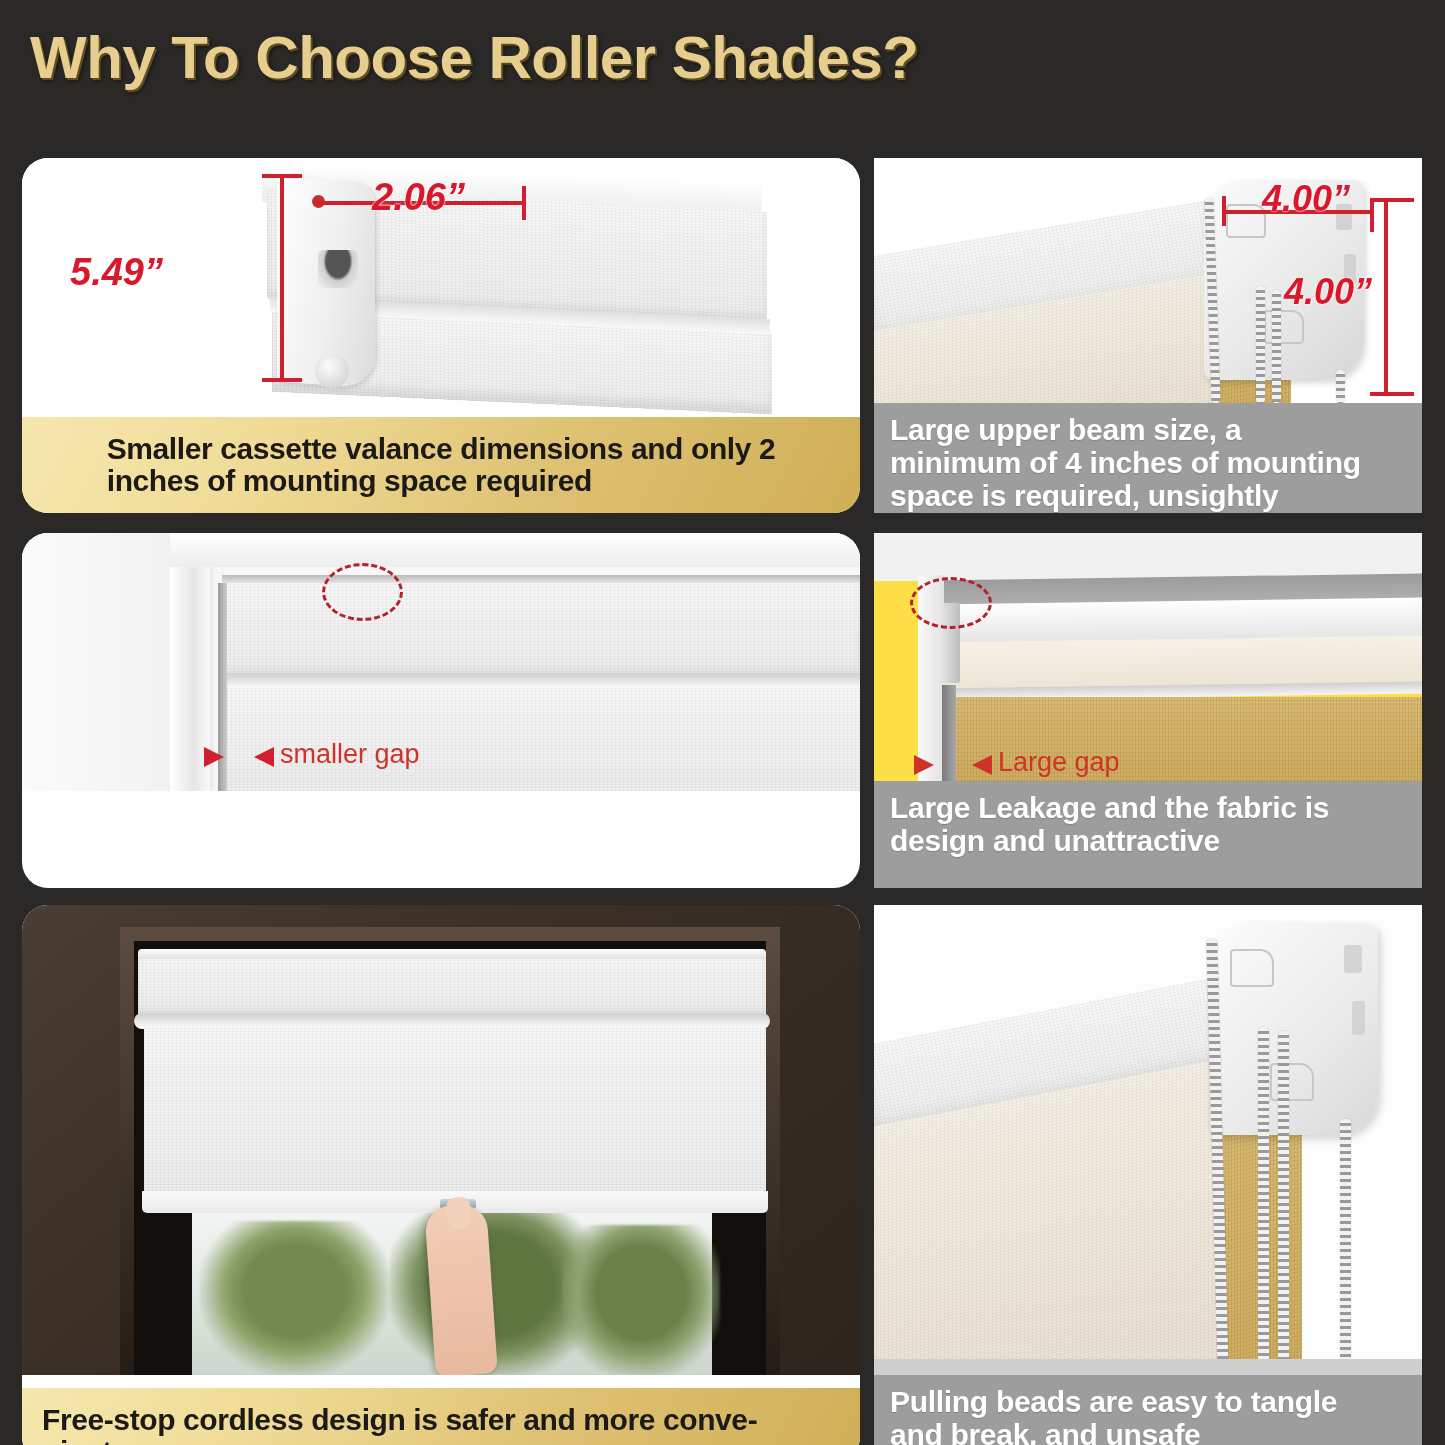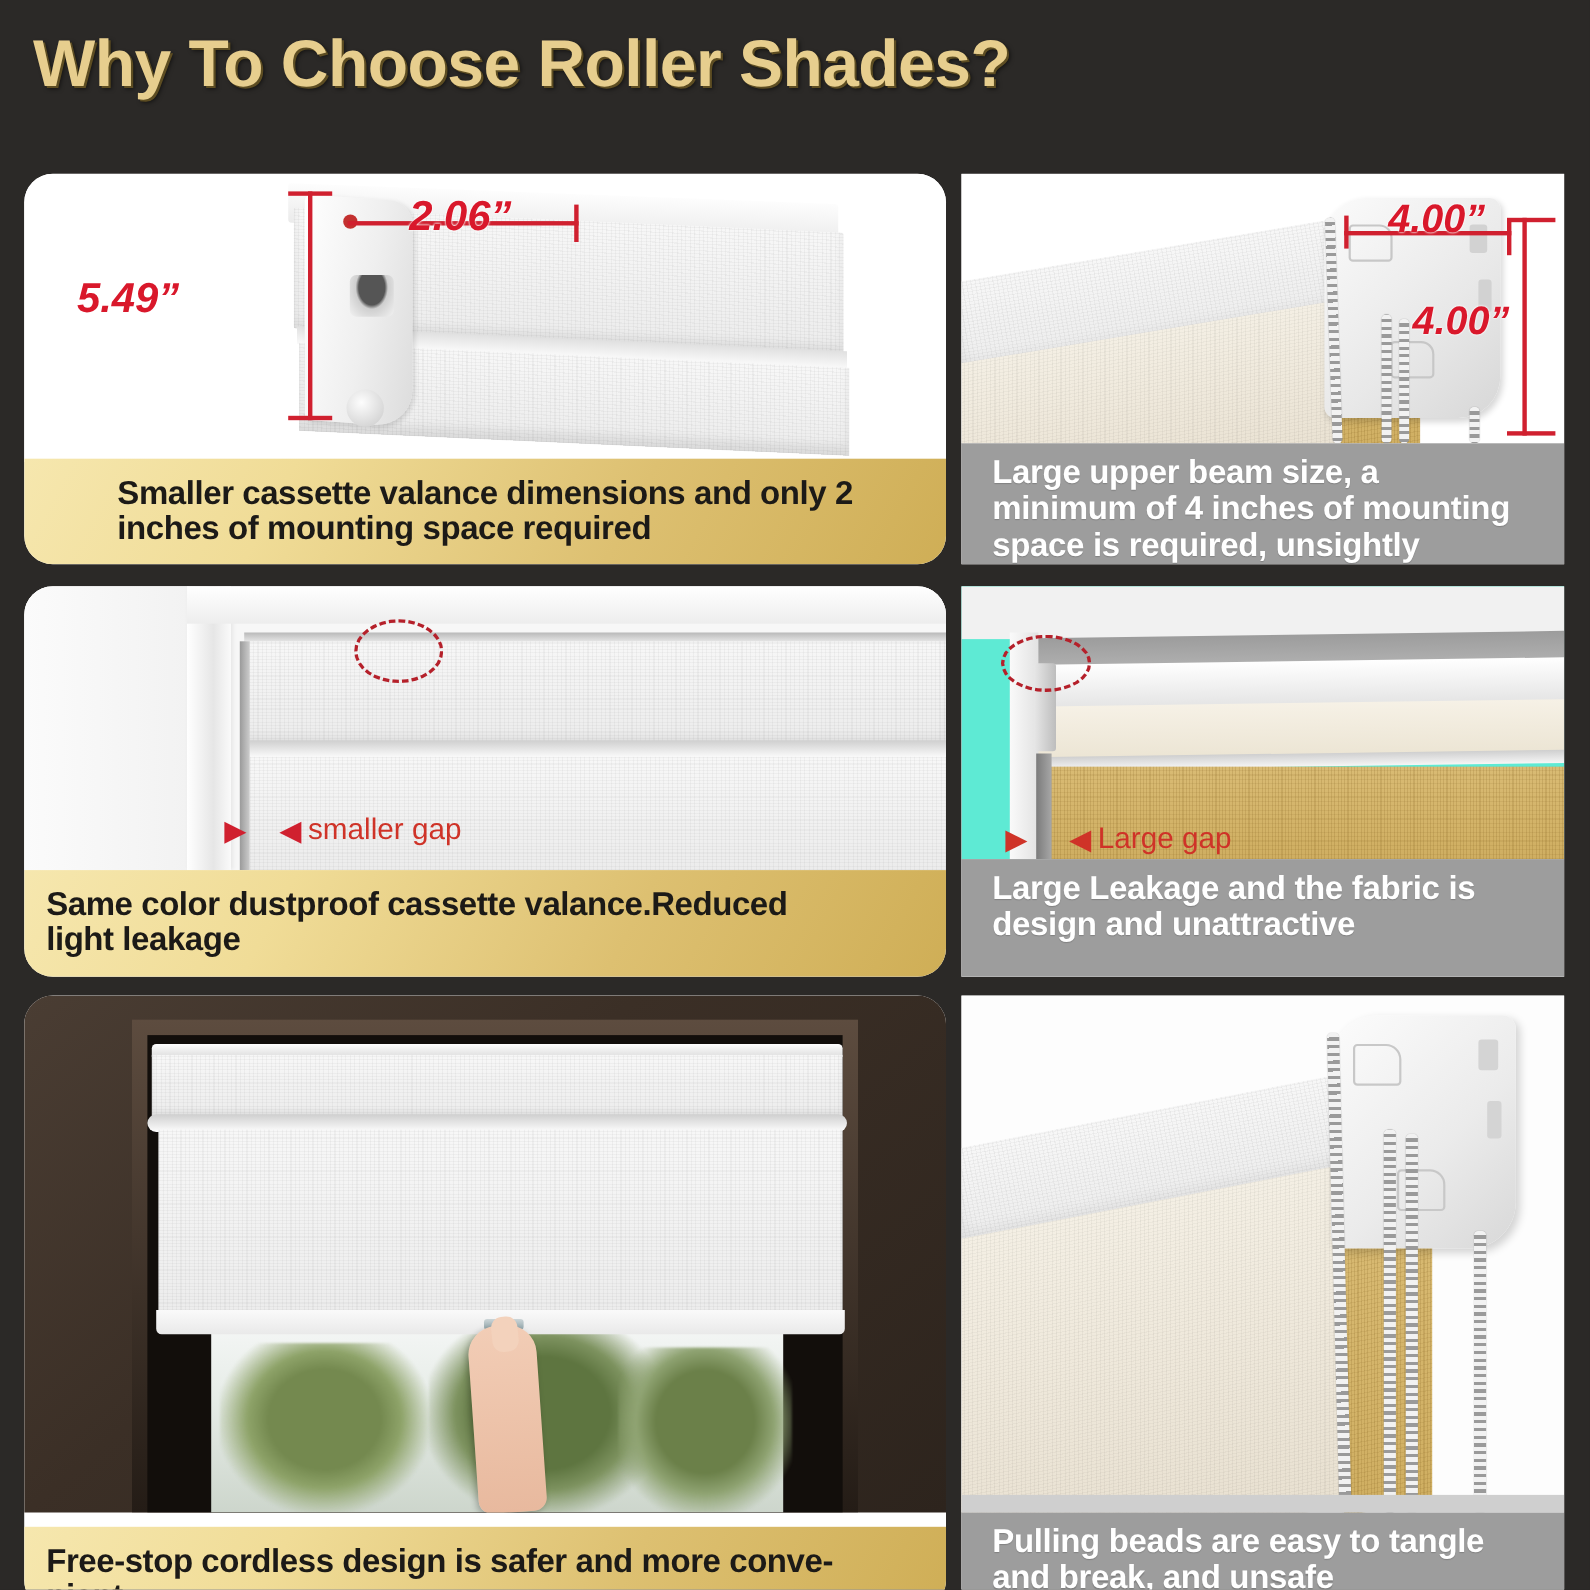--- a/index.html
+++ b/index.html
@@ -35,21 +35,21 @@
   }
   .cap-gold{
     background:linear-gradient(118deg,#f6e7ae 0%,#f0dc97 28%,#ddc071 65%,#cfae56 100%);
     padding:16px 20px 10px 20px;
     color:#1c1a17;
     font-weight:bold;font-size:30px;line-height:1.08;
     letter-spacing:-0.4px;
   }
   .cap-gray{
     background:#9d9d9d;
-    padding:10px 16px 10px 28px;
+    padding:10px 16px 10px 16px;
     color:#ffffff;
     font-weight:bold;font-size:30px;line-height:1.1;
     letter-spacing:-0.3px;
     text-shadow:0 1px 1px rgba(0,0,0,.18);
   }
   .cap-gold span,.cap-gray span{display:block;}
 
   
   .dim-label{position:absolute;color:#d9182b;font-weight:bold;font-style:italic;
              text-shadow:0 0 2px #fff,0 0 2px #fff;}
@@ -208,30 +208,24 @@
 
       <div style="position:absolute;left:182px;top:214px;width:0;height:0;
                   border-top:10px solid transparent;border-bottom:10px solid transparent;
                   border-left:20px solid #d0202f;"></div>
       <div style="position:absolute;left:232px;top:214px;width:0;height:0;
                   border-top:10px solid transparent;border-bottom:10px solid transparent;
                   border-right:20px solid #d0202f;"></div>
       <div class="ann" style="left:258px;top:206px;">smaller gap</div>
     </div>
 
-    <div class="cap cap-gold" style="height:97px;">
-      <div>
-        <span>Same color dustproof cassette valance.Reduced</span>
-        <span>light leakage</span>
-      </div>
-    </div>
   </div>
 
   <div class="panel right" style="left:874px;top:493px;width:548px;height:355px;">
-    <div class="photo" style="height:248px;background:#5eead4;padding-left:35px;">
+    <div class="photo" style="height:248px;background:#fde047;padding-left:35px;">
       <div style="position:absolute;left:0;top:0;width:548px;height:48px;background:#f1f1f1;"></div>
 
       <div style="position:absolute;left:48px;top:44px;width:500px;height:34px;
                   background:linear-gradient(180deg,#9c9c9c,#b5b5b5);transform:skewY(-0.8deg);"></div>
 
       <div style="position:absolute;left:56px;top:68px;width:492px;height:42px;
                   background:linear-gradient(180deg,#ffffff,#e3e3e3);transform:skewY(-0.8deg);"></div>
 
       <div style="position:absolute;left:60px;top:106px;width:488px;height:48px;
                   background:linear-gradient(180deg,#f6f1e6,#ece5d4);transform:skewY(-0.8deg);"></div>

